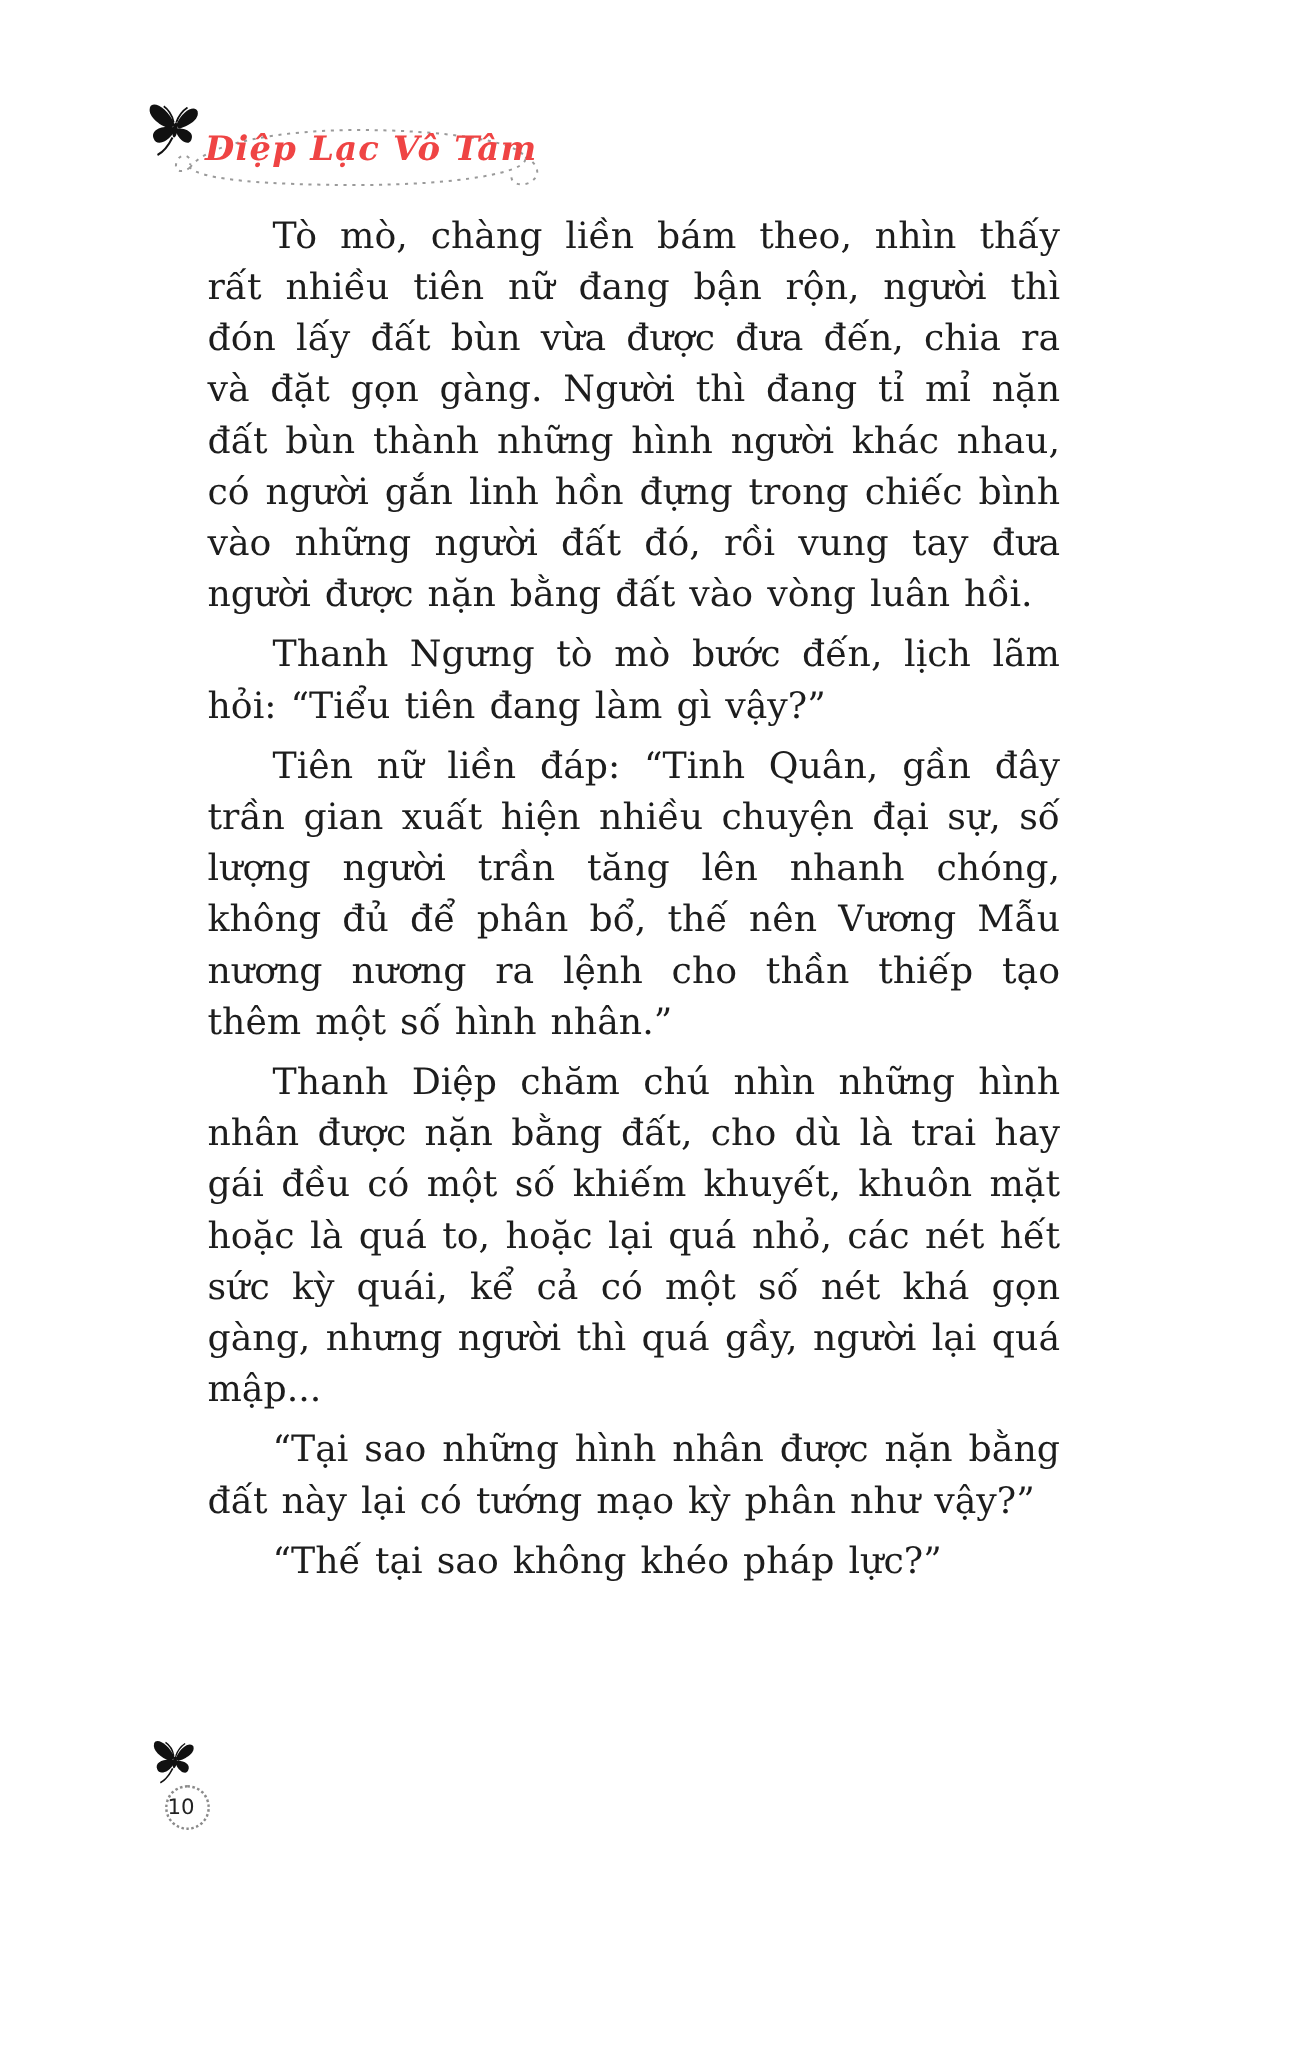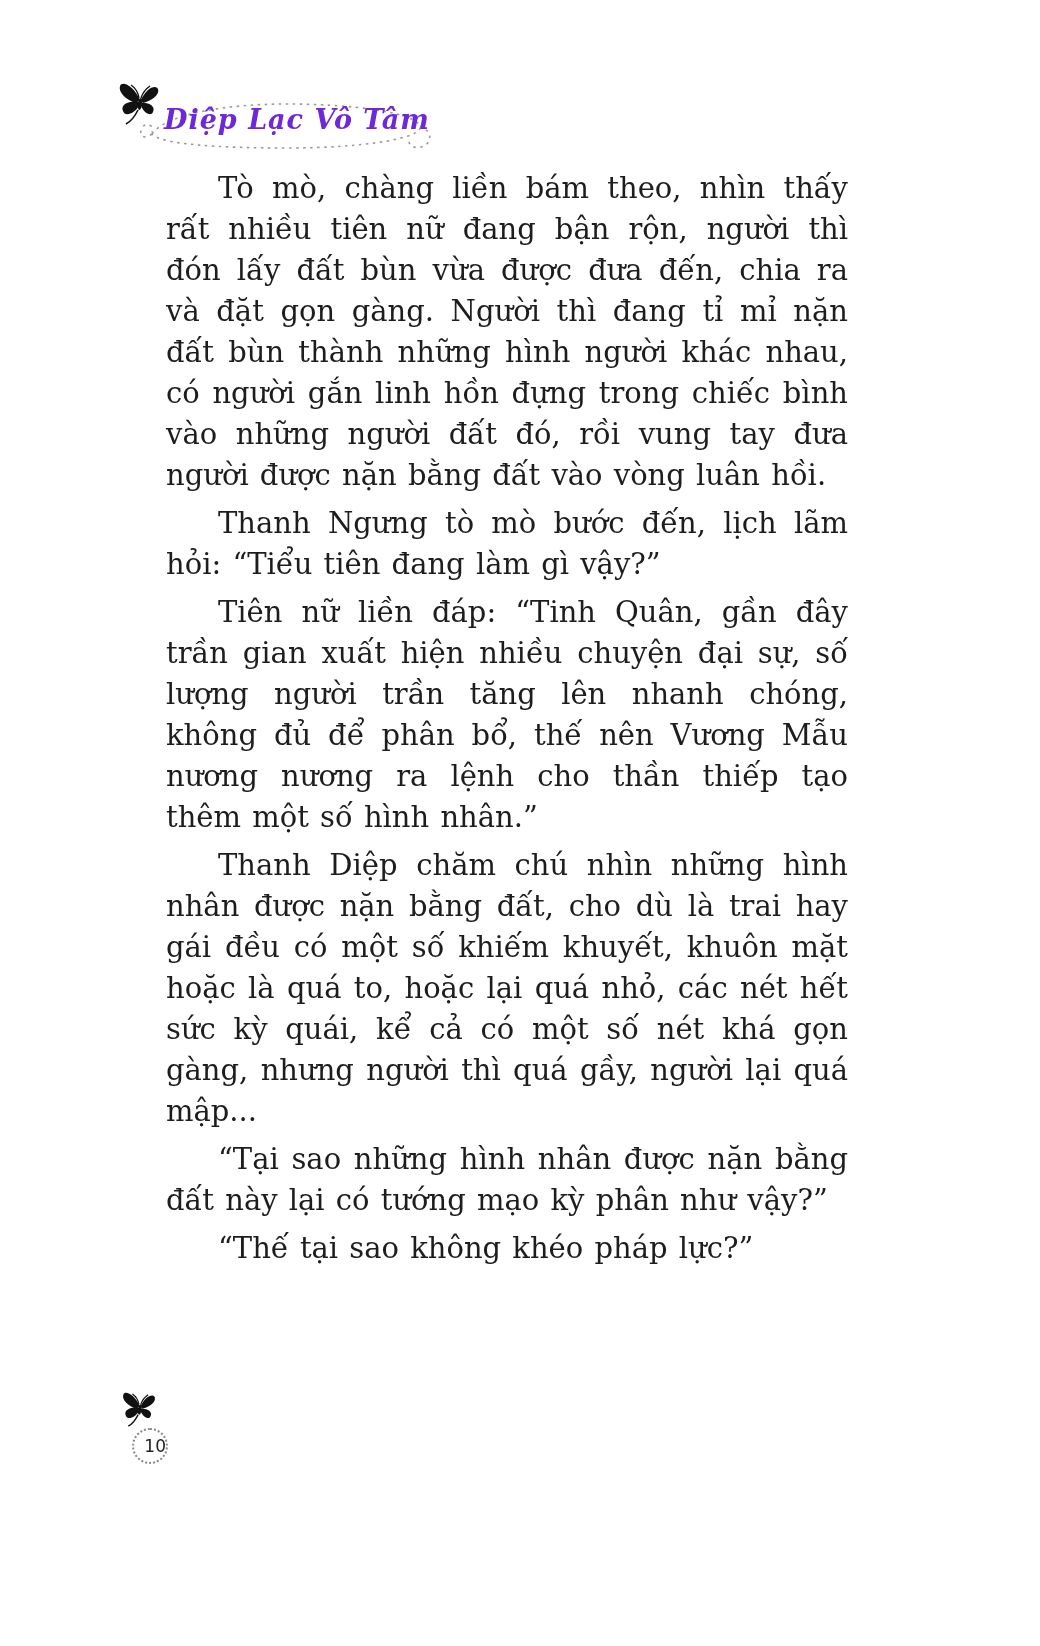--- a/index.html
+++ b/index.html
@@ -43,21 +43,21 @@
     position: absolute;
     top: 26px;
     left: 48px;
     width: 250px;
     text-align: center;
     font-family: "DejaVu Serif", "Liberation Serif", serif;
     font-style: italic;
     font-weight: bold;
     font-size: 27px;
     letter-spacing: 1px;
-    color: #6d28d9;
+    color: #ef4444;
     white-space: nowrap;
   }
 
   
   .body-text {
     position: absolute;
     top: 168px;
     left: 166px;
     width: 682px;
   }
@@ -89,21 +89,21 @@
   .page-number-circle {
     position: absolute;
     top: 40px;
     left: 14px;
     width: 36px;
     height: 36px;
     border: 2px dotted #8a8a8a;
     border-radius: 50%;
     display: flex;
     align-items: center;
-    justify-content: flex-end;
+    justify-content: flex-start;
     box-sizing: border-box;
     background: #ffffff;
   }
   .page-number-circle span {
     font-family: "DejaVu Sans", "Liberation Sans", sans-serif;
     font-size: 17px;
     color: #222222;
   }
 </style>
 </head>

